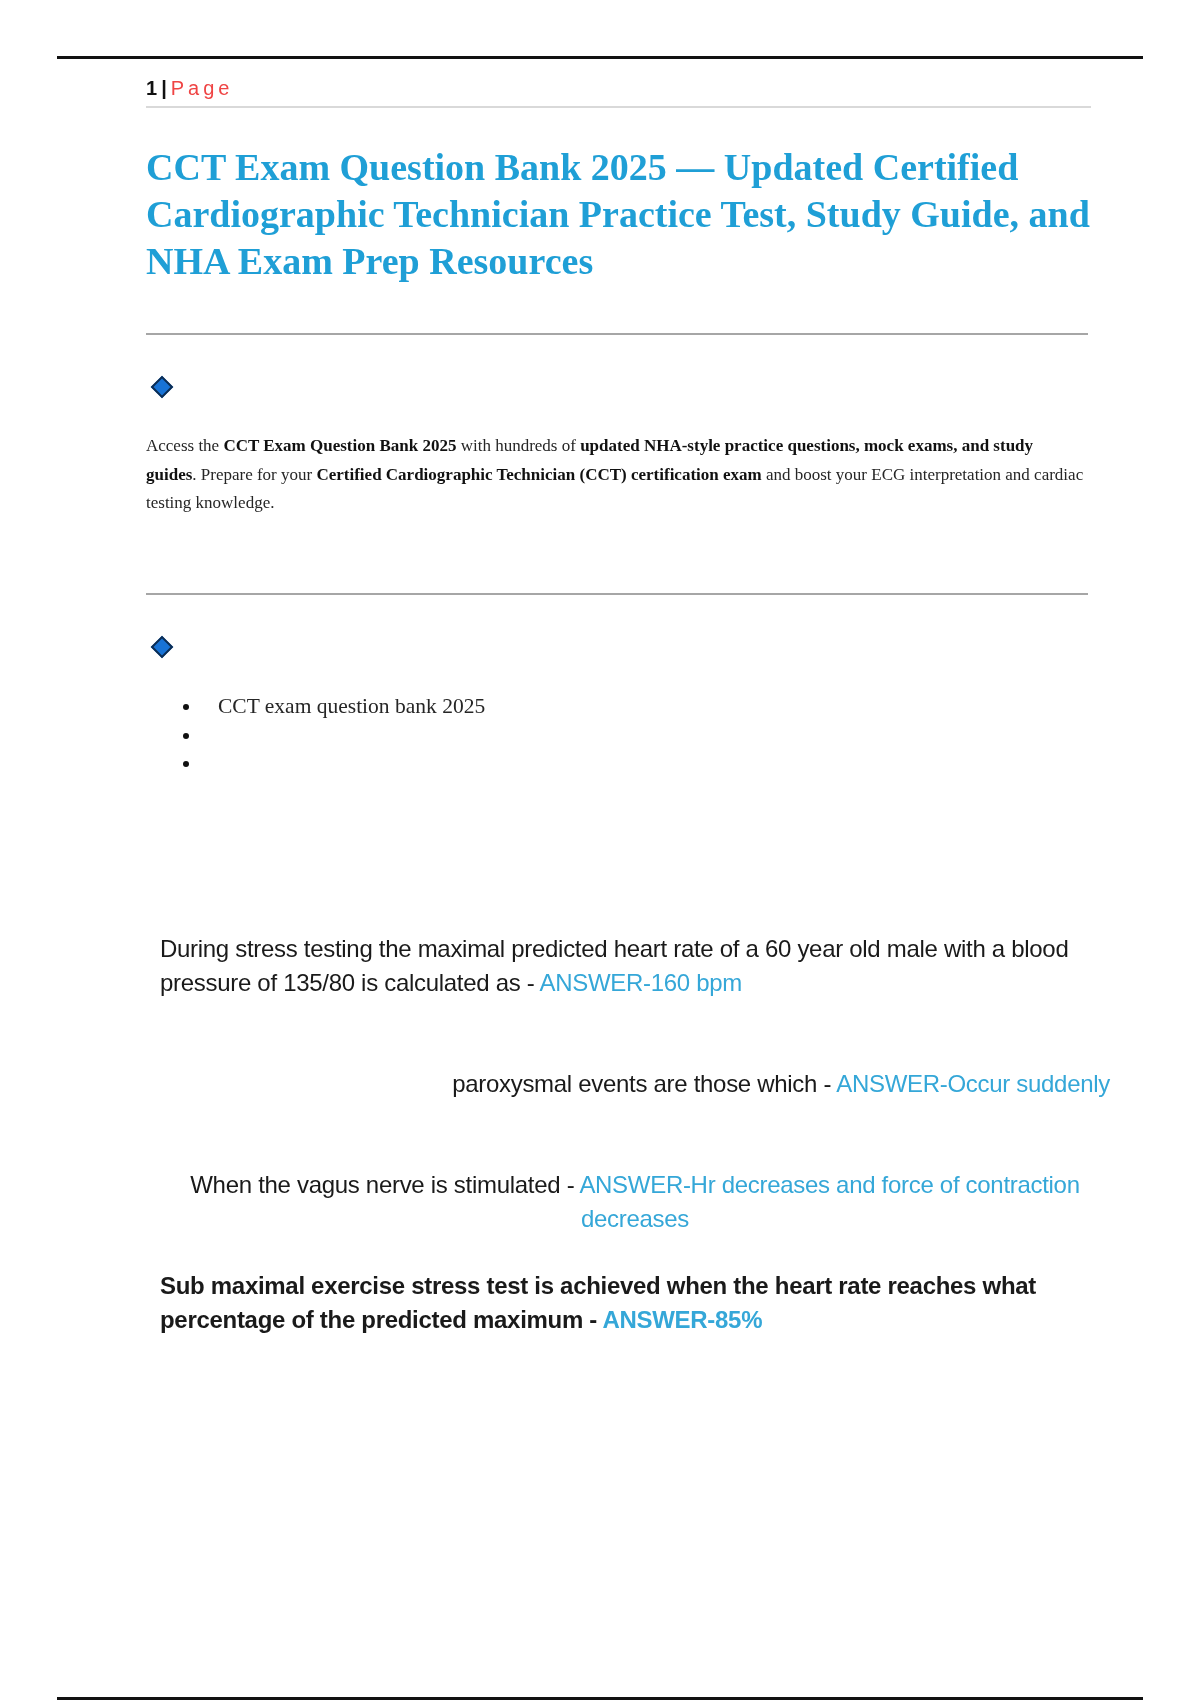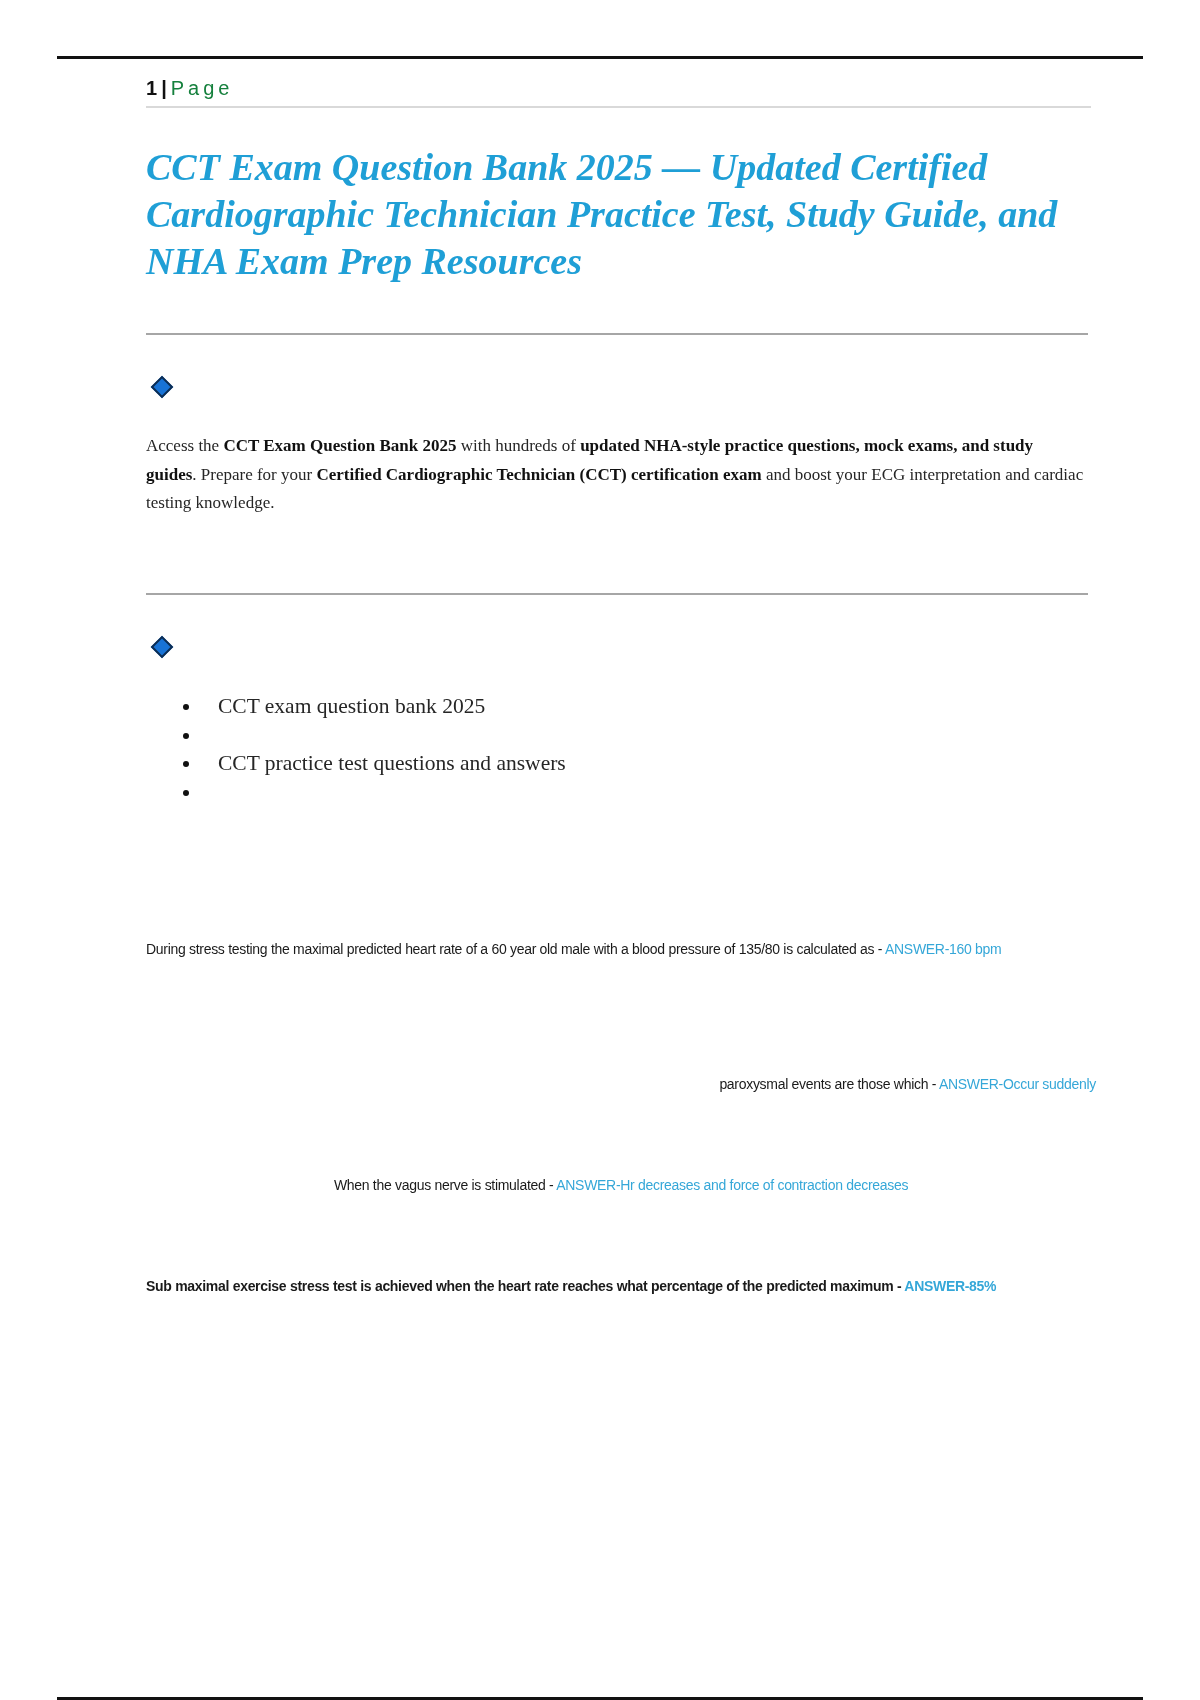--- a/index.html
+++ b/index.html
@@ -45,35 +45,34 @@
   .header .num {
     font-weight: bold;
     color: #111;
   }
   .header .sep {
     font-weight: bold;
     color: #111;
     margin: 0 4px 0 4px;
   }
   .header .page-label {
-    color: #15803d;
+    color: #ef4444;
     letter-spacing: 4px;
   }
   .title {
     position: absolute;
     left: 146px;
     top: 144px;
     width: 960px;
     margin: 0;
     font-family: "Liberation Serif", serif;
     font-weight: bold;
     font-size: 38px;
     line-height: 47px;
     color: #1f9fd6;
-    font-style: italic;
   }
   .hr {
     position: absolute;
     left: 146px;
     width: 942px;
     height: 2px;
     background: #a6a6a6;
   }
   .diamond {
     position: absolute;
@@ -117,25 +116,25 @@
     position: absolute;
     left: 37px;
     top: 12px;
     width: 6px;
     height: 6px;
     border-radius: 50%;
     background: #111;
   }
   .qa {
     position: absolute;
-    left: 146px;
+    left: 160px;
     width: 950px;
     margin: 0;
     font-family: "Liberation Sans", sans-serif;
-    font-size: 14px;
+    font-size: 24px;
     line-height: 34px;
     color: #1a1a1a;
     letter-spacing: -0.3px;
   }
   .qa .answer {
     color: #35a7d8;
   }
 </style>
 </head>
 <body>
@@ -156,21 +155,20 @@
   <span>Access the </span><b>CCT Exam Question Bank 2025</b><span> with hundreds of </span><b>updated NHA-style practice questions, mock exams, and study guides</b><span>. Prepare for your </span><b>Certified Cardiographic Technician (CCT) certification exam</b><span> and boost your ECG interpretation and cardiac testing knowledge.</span>
 </p>
 
 <div class="hr" style="top:593px;"></div>
 
 <div class="diamond" style="left:154px; top:639px;"></div>
 
 <ul class="keywords">
   <li><span class="bullet"></span><span>CCT exam question bank 2025</span></li>
   <li><span class="bullet"></span></li>
-  <li><span class="bullet"></span><span>CCT practice test questions and answers</span></li>
   <li><span class="bullet"></span><span></span></li>
 </ul>
 
 <p class="qa" style="top:932px;">
   <span>During stress testing the maximal predicted heart rate of a 60 year old male with a blood pressure of 135/80 is calculated as - </span><span class="answer">ANSWER-160 bpm</span>
 </p>
 
 <p class="qa" style="top:1067px;text-align:right;">
   <span>paroxysmal events are those which - </span><span class="answer">ANSWER-Occur suddenly</span>
 </p>

